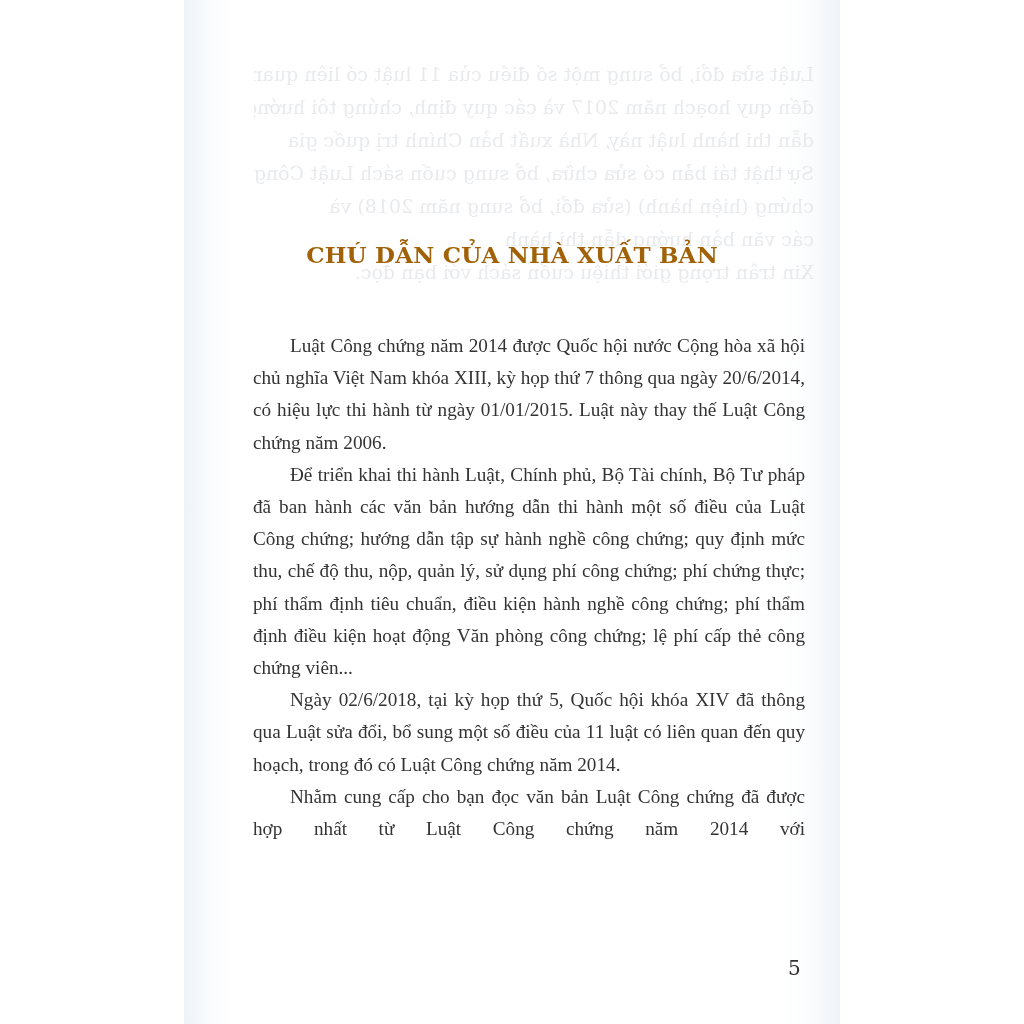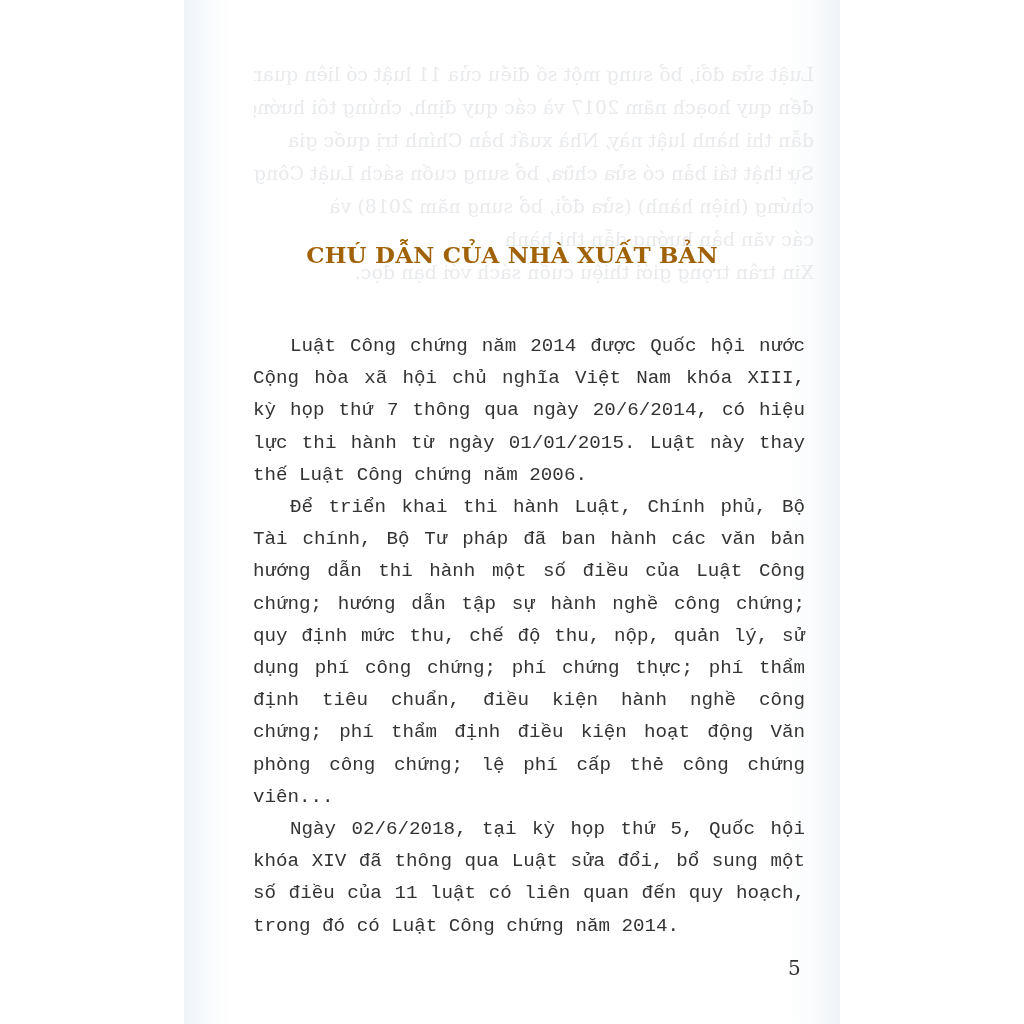--- a/index.html
+++ b/index.html
@@ -50,21 +50,21 @@
       font-size: 23px;
       letter-spacing: 0.2px;
       color: #a16207;
       margin: 0;
     }
     .body-text {
       position: absolute;
       left: 253px;
       top: 330px;
       width: 552px;
-      font-family: Liberation Mono, monospace;
+      font-family: Liberation Serif, serif;
       font-size: 19.2px;
       line-height: 32.2px;
       color: #333333;
     }
     .para {
       margin: 0;
       text-indent: 37px;
       text-align: justify;
       text-align-last: left;
     }
@@ -92,15 +92,16 @@
   <div>các văn bản hướng dẫn thi hành</div>
   <div>Xin trân trọng giới thiệu cuốn sách với bạn đọc.</div>
 </div>
 
 <h1 class="title">CHÚ DẪN CỦA NHÀ XUẤT BẢN</h1>
 
 <div class="body-text">
   <p class="para">Luật Công chứng năm 2014 được Quốc hội nước Cộng hòa xã hội chủ nghĩa Việt Nam khóa XIII, kỳ họp thứ 7 thông qua ngày 20/6/2014, có hiệu lực thi hành từ ngày 01/01/2015. Luật này thay thế Luật Công chứng năm 2006.</p>
   <p class="para">Để triển khai thi hành Luật, Chính phủ, Bộ Tài chính, Bộ Tư pháp đã ban hành các văn bản hướng dẫn thi hành một số điều của Luật Công chứng; hướng dẫn tập sự hành nghề công chứng; quy định mức thu, chế độ thu, nộp, quản lý, sử dụng phí công chứng; phí chứng thực; phí thẩm định tiêu chuẩn, điều kiện hành nghề công chứng; phí thẩm định điều kiện hoạt động Văn phòng công chứng; lệ phí cấp thẻ công chứng viên...</p>
   <p class="para">Ngày 02/6/2018, tại kỳ họp thứ 5, Quốc hội khóa XIV đã thông qua Luật sửa đổi, bổ sung một số điều của 11 luật có liên quan đến quy hoạch, trong đó có Luật Công chứng năm 2014.</p>
+  <p class="para justify-last">Nhằm cung cấp cho bạn đọc văn bản Luật Công chứng đã được hợp nhất từ Luật Công chứng năm 2014 với</p>
 </div>
 
 <div class="page-number">5</div>
 
 </body></html>

